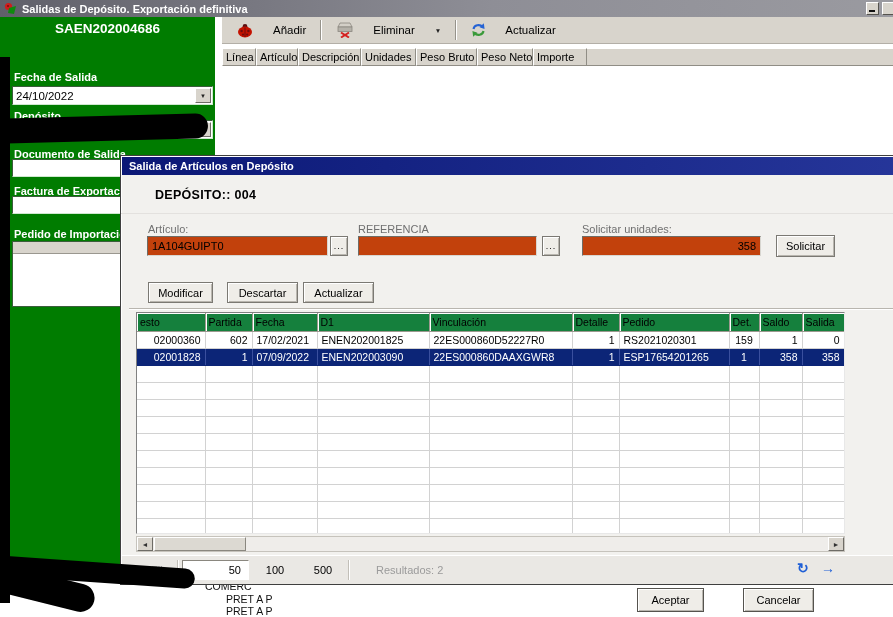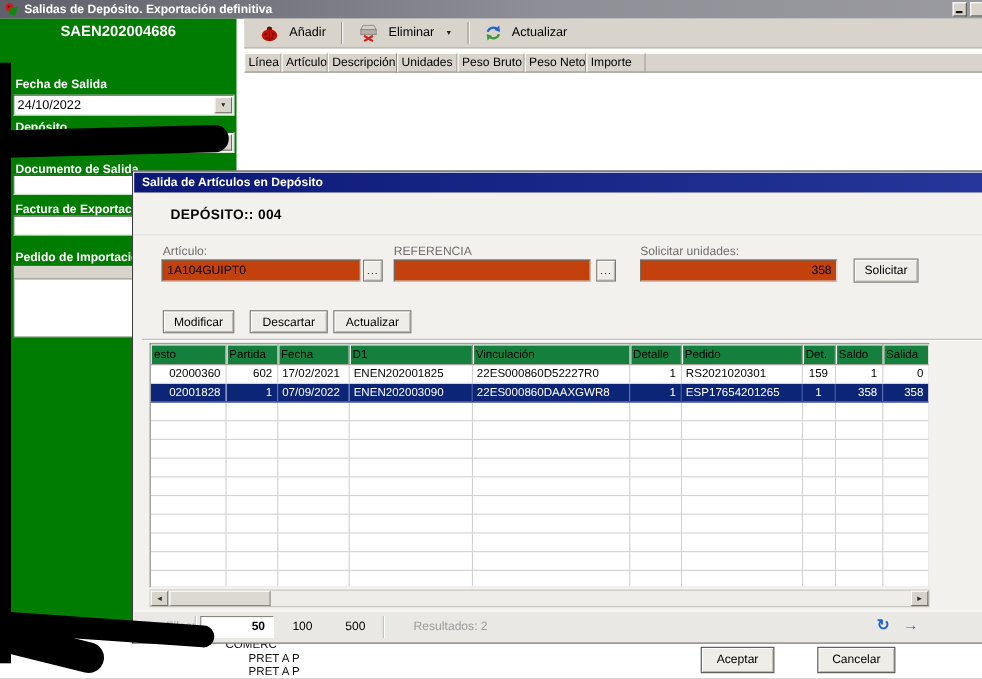--- a/index.html
+++ b/index.html
@@ -27,21 +27,21 @@
   .combo-btn{position:absolute;right:1px;top:1px;bottom:1px;width:16px;background:#d8d4cc;
     border:1px solid;border-color:#fff #6e6c66 #6e6c66 #fff;display:flex;align-items:center;justify-content:center;
     font-size:6px;color:#222}
   .plist{position:absolute;left:12px;top:224px;width:201px;height:66px;background:#fff;
     border:1px solid #3c5c3c}
   .plist .strip{height:12px;background:#d8d4cc;border-bottom:1px solid #9a978f}
 
   
   .toolbar{position:absolute;left:222px;top:17px;width:671px;height:27px;background:#d8d4cc;
     border-bottom:1px solid #b3afa7;display:flex;align-items:center;padding-left:4px;gap:2px}
-  .tbtn{display:flex;align-items:center;gap:8px;padding:2px 9px;font-size:11.5px;background:transparent;border:0;
+  .tbtn{display:flex;align-items:center;gap:18px;padding:2px 9px;font-size:11.5px;background:transparent;border:0;
     font-family:"Liberation Sans",sans-serif;cursor:default}
   .tsep{width:1px;height:20px;background:#96938b;box-shadow:1px 0 0 #fff;margin:0 3px}
   .dd{font-size:6.5px;margin-left:2px;color:#222}
 
   
   .main-header{position:absolute;left:222px;top:48px;width:671px;height:18px;display:flex}
   .main-header .hc{height:18px;background:#d8d4cc;border:1px solid;border-color:#fff #908d85 #908d85 #fff;
     padding:2px 3px;font-size:11px;white-space:nowrap;overflow:hidden}
   .main-header .fill{flex:1;background:#d8d4cc;border-bottom:1px solid #908d85;border-top:1px solid #fff}
 
@@ -445,21 +445,21 @@
       <div class="sbthumb"></div>
       <div class="sbbtn" style="right:0">
           <span>►</span>
         </div>
     </div>
 
     <div class="dfooter">
       <div class="gtxt" style="left:29px">Filas:</div>
       <div class="vsep" style="left:55px"></div>
       <div id="page-sizes">
-          <div class="psize active" style="left: 60px; width: 67px; font-weight: bold;">50</div>
+          <div class="psize active" style="left: 60px; width: 67px;">50</div>
           <div class="psize" style="left: 135px; width: 36px;">100</div>
           <div class="psize" style="left: 183px; width: 36px;">500</div>
         </div>
       <div class="vsep" style="left:226px"></div>
       <div class="gtxt" style="left:254px">Resultados: 2</div>
       <div class="ficon" style="left:675px">↻</div>
       <div class="ficon" style="left:699px">→</div>
     </div>
   </div>
 

